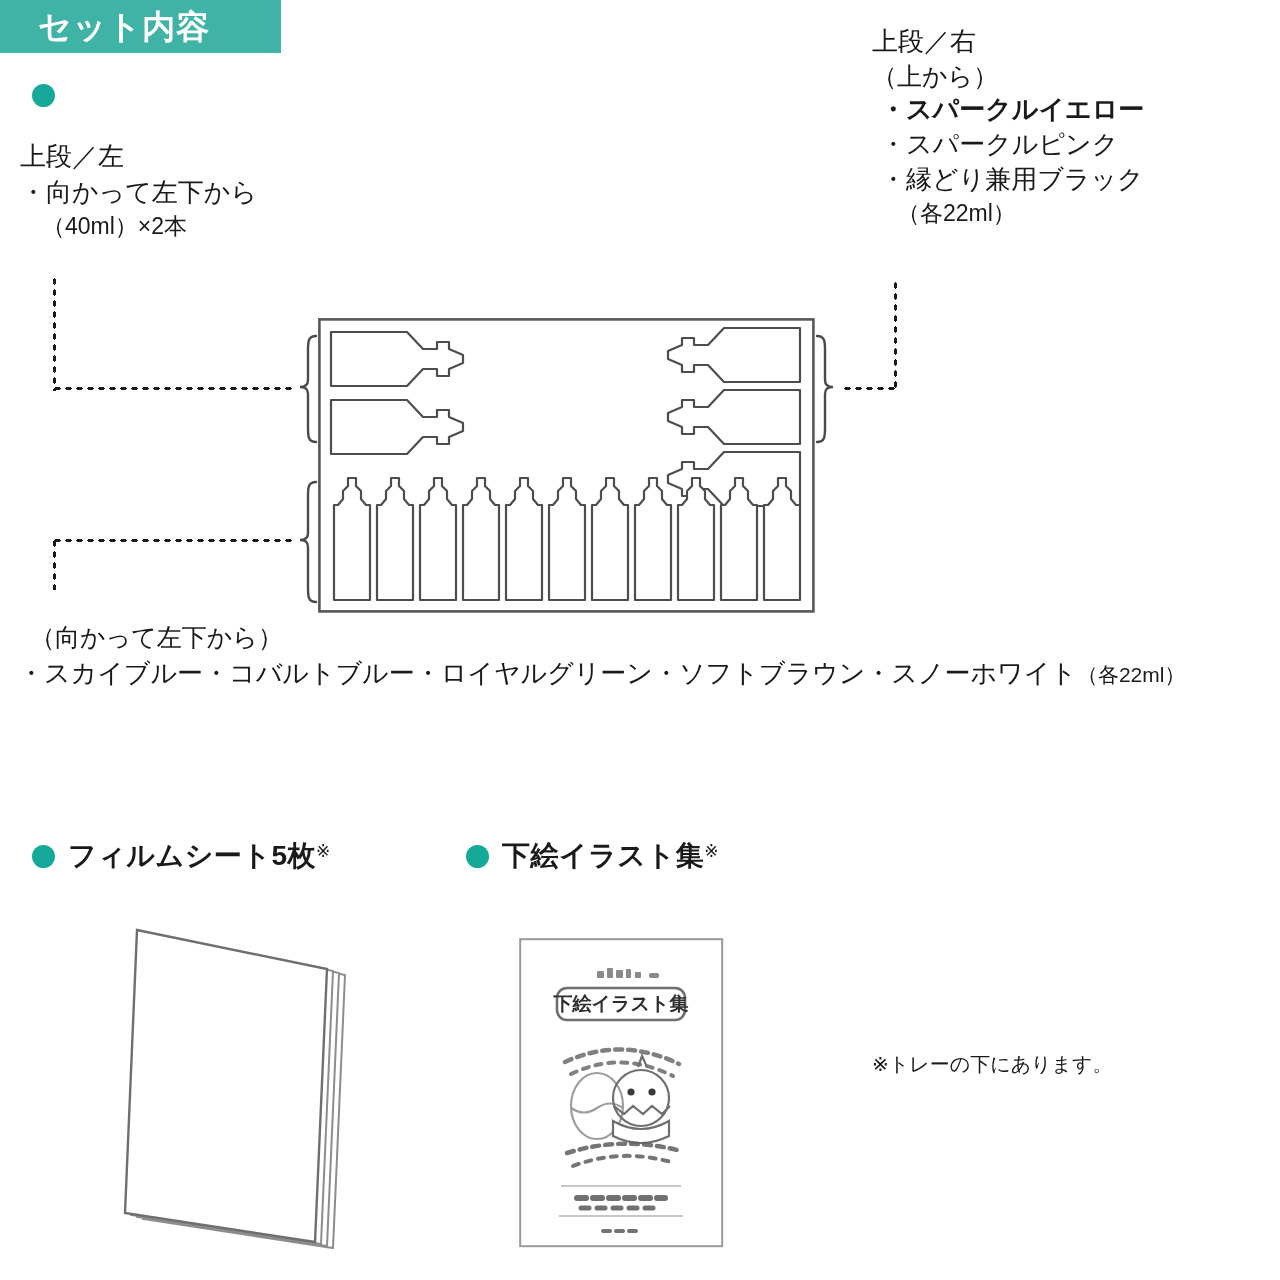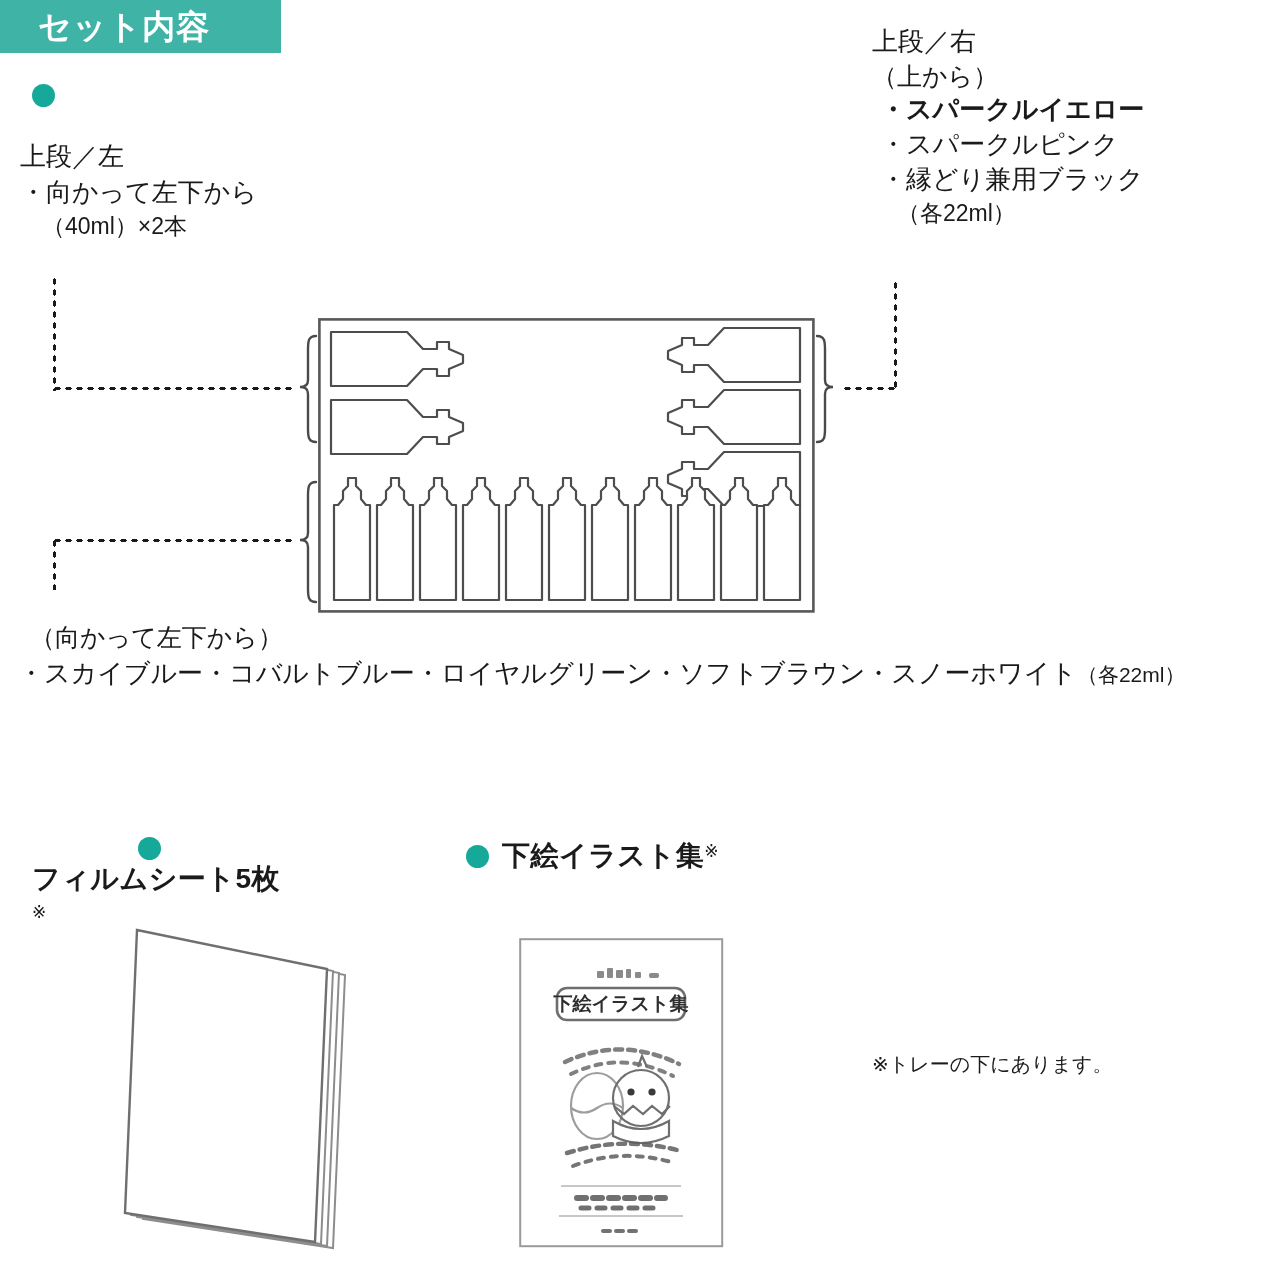--- a/index.html
+++ b/index.html
@@ -175,21 +175,21 @@
   </svg>
 </div>
 
 <div class="abs" style="left:18px;top:602px;">
   <div class="tline t25" style="margin-top:20px;margin-left:12px;">（向かって左下から）</div>
   <div class="tline" style="margin-top:5px;">
     <span class="t26">・スカイブルー・コバルトブルー・ロイヤルグリーン・ソフトブラウン・スノーホワイト</span><span class="t21">（各22ml）</span>
   </div>
 </div>
 
-<div class="abs bullet-head" style="left:32px;top:837px;flex-direction:column;">
+<div class="abs bullet-head" style="left:32px;top:837px;">
   <span class="bullet-dot"></span>
   <span>フィルムシート5枚</span>
   <span class="mark">※</span>
 </div>
 
 <div class="abs bullet-head" style="left:466px;top:837px;">
   <span class="bullet-dot"></span>
   <span>下絵イラスト集</span>
   <span class="mark">※</span>
 </div>

